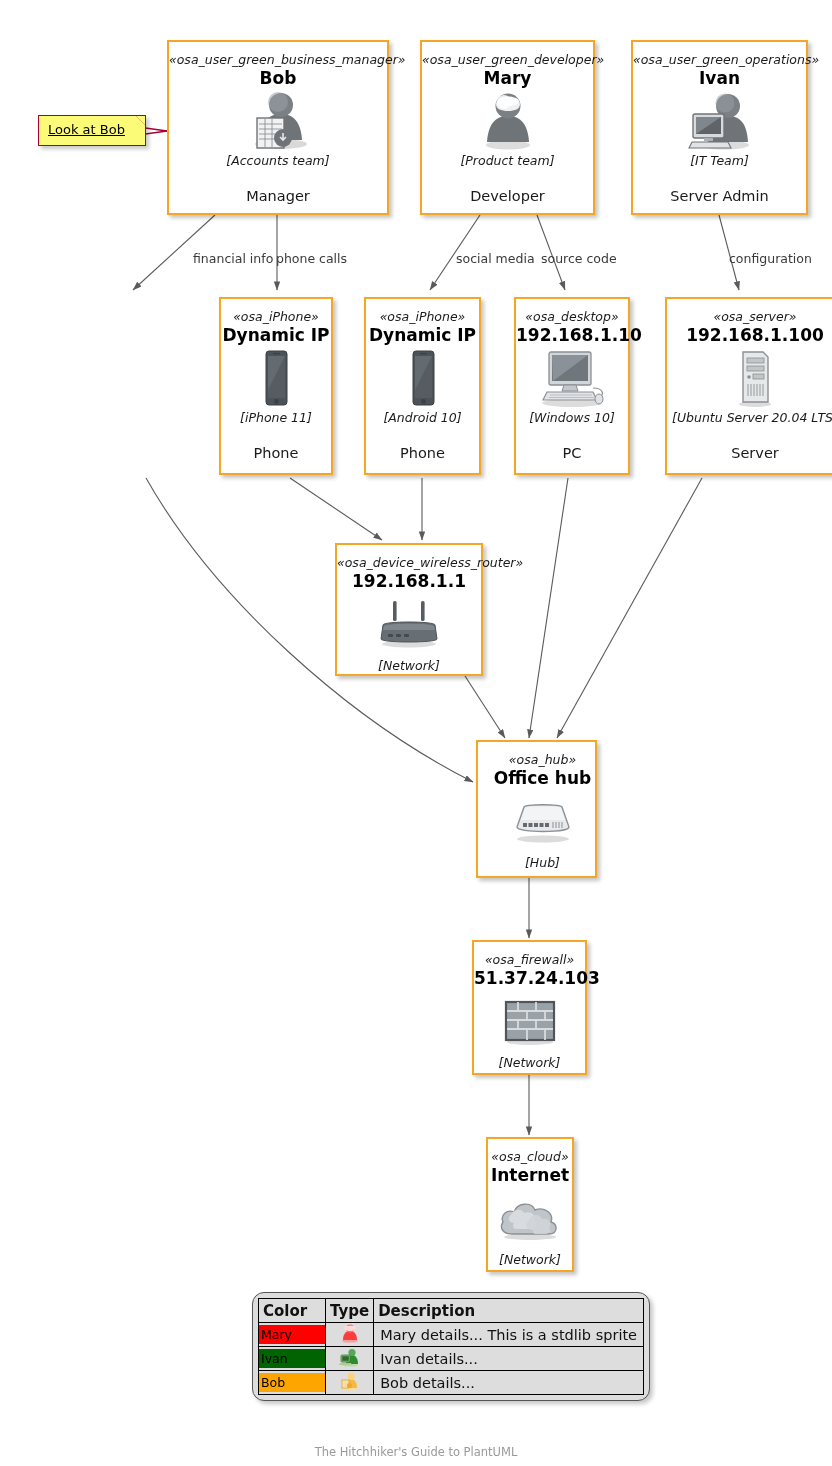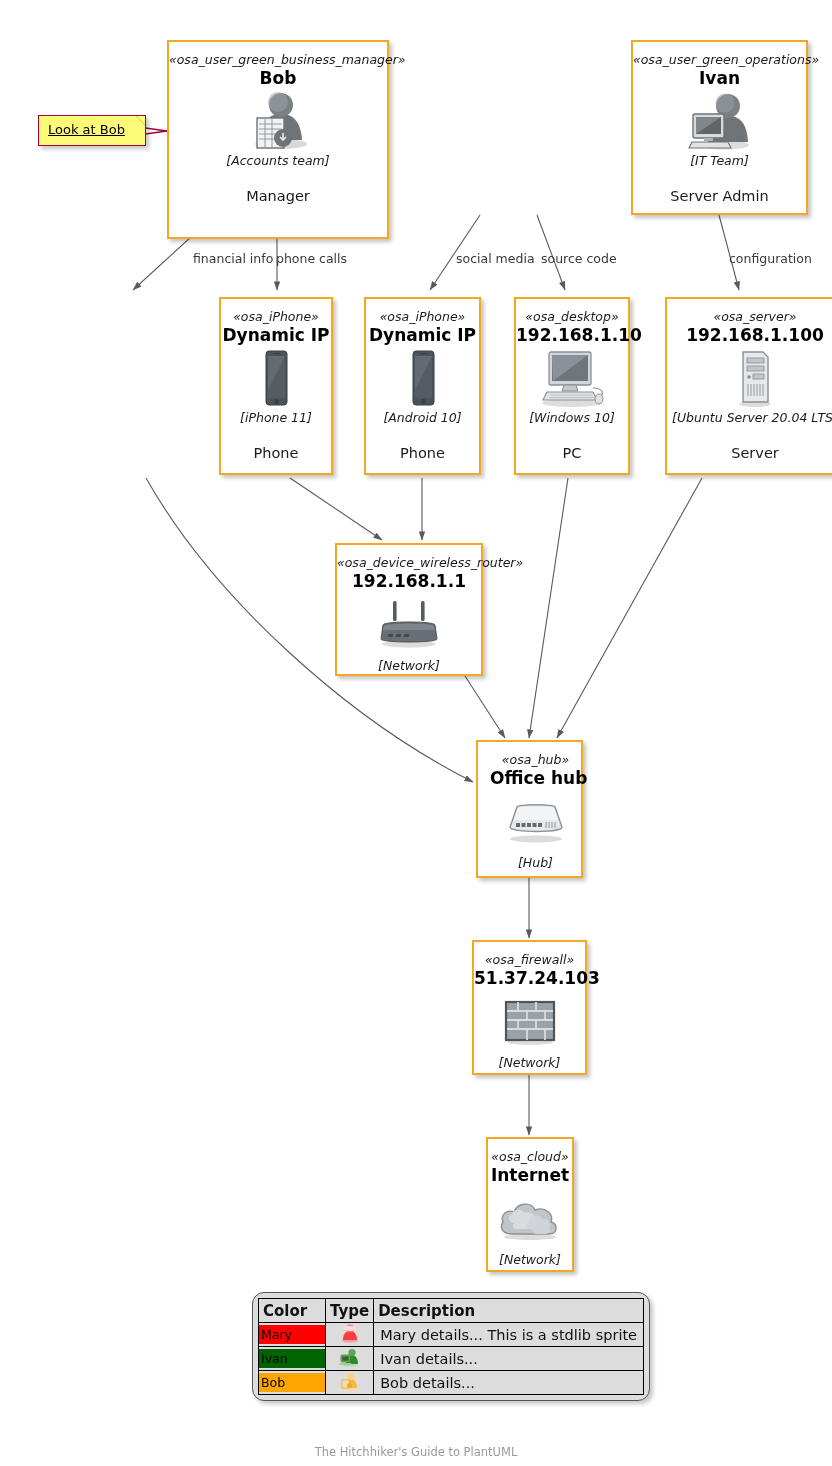--- a/index.html
+++ b/index.html
@@ -217,21 +217,21 @@
       <path d="M131,136 L167,131" stroke="#A80036" stroke-width="1.4" fill="none"></path>
     </g>
   </svg>
 
   <div class="note" style="left:38px; top:115px; width:88px;text-decoration:underline;">
     <span class="fold"></span>
     <span class="fold-inner"></span>
     <span>Look at Bob</span>
   </div>
 
-  <div class="node" style="left:167px; top:40px; width:222px; height:199px;">
+  <div class="node" style="left:167px; top:40px; width:222px; height:175px;">
     <div class="stereo">«osa_user_green_business_manager»</div>
     <div class="title">Bob</div>
     <div class="sprite">
       <svg width="74" height="60" viewBox="0 0 74 60">
         <ellipse cx="40" cy="52" rx="26" ry="5" fill="#d9d9d9"></ellipse>
         <path d="M40 22 C26 22 20 32 19 48 L61 48 C60 32 54 22 40 22 Z" fill="#6f7478"></path>
         <circle cx="40" cy="13" r="12" fill="#7b8085"></circle>
         <circle cx="37" cy="10" r="10" fill="#9aa0a5" opacity="0.55"></circle>
         <rect x="16" y="26" width="27" height="30" fill="#f2f2f2" stroke="#6f7478" stroke-width="1.4"></rect>
         <g stroke="#8a9096" stroke-width="0.9">
@@ -243,20 +243,36 @@
           <line x1="31" y1="27" x2="31" y2="55"></line>
         </g>
         <circle cx="42" cy="46" r="9" fill="#6f7478"></circle>
         <path d="M42 41 l0 7 M39 45 l3 3 l3 -3" stroke="#e8e8e8" stroke-width="1.6" fill="none"></path>
       </svg>
     </div>
     <div class="desc">[Accounts team]</div>
     <div class="footer">Manager</div>
   </div>
 
+  <div class="node" style="left:420px; top:40px; width:175px; height:175px;">
+    <div class="stereo">«osa_user_green_developer»</div>
+    <div class="title">Mary</div>
+    <div class="sprite">
+      <svg width="62" height="60" viewBox="0 0 62 60">
+        <ellipse cx="31" cy="53" rx="22" ry="4.5" fill="#dcdcdc"></ellipse>
+        <path d="M31 24 C17 24 11 34 10 50 L52 50 C51 34 45 24 31 24 Z" fill="#6f7478"></path>
+        <circle cx="31" cy="14" r="12.5" fill="#7b8085"></circle>
+        <path d="M19 12 C19 4 43 4 43 12 C43 17 38 19 31 19 C24 19 19 17 19 12 Z" fill="#f0f0f0"></path>
+        <path d="M20 9 C22 3 40 3 42 9 C42 13 36 14 31 14 C26 14 20 13 20 9 Z" fill="#ffffff"></path>
+        <circle cx="27" cy="10" r="7" fill="#ffffff" opacity="0.85"></circle>
+      </svg>
+    </div>
+    <div class="desc">[Product team]</div>
+    <div class="footer">Developer</div>
+  </div>
 
   <div class="node" style="left:631px; top:40px; width:177px; height:175px;">
     <div class="stereo">«osa_user_green_operations»</div>
     <div class="title">Ivan</div>
     <div class="sprite">
       <svg width="72" height="60" viewBox="0 0 72 60">
         <ellipse cx="40" cy="53" rx="25" ry="4.5" fill="#dcdcdc"></ellipse>
         <path d="M44 24 C31 24 25 34 24 50 L64 50 C63 34 58 24 44 24 Z" fill="#6f7478"></path>
         <circle cx="44" cy="14" r="12" fill="#7b8085"></circle>
         <circle cx="41" cy="11" r="9.5" fill="#9aa0a5" opacity="0.5"></circle>
@@ -371,21 +387,21 @@
         <g fill="#44494d">
           <rect x="13" y="35" width="5" height="3" rx="1"></rect>
           <rect x="21" y="35" width="5" height="3" rx="1"></rect>
           <rect x="29" y="35" width="5" height="3" rx="1"></rect>
         </g>
       </svg>
     </div>
     <div class="desc">[Network]</div>
   </div>
 
-  <div class="node no-footer" style="left:476px; top:740px; width:107px; height:138px;padding-left:12px;">
+  <div class="node no-footer" style="left:476px; top:740px; width:121px; height:138px;padding-left:12px;">
     <div class="stereo">«osa_hub»</div>
     <div class="title">Office hub</div>
     <div class="sprite">
       <svg width="62" height="46" viewBox="0 0 62 46">
         <ellipse cx="31" cy="40" rx="26" ry="3.5" fill="#dcdcdc"></ellipse>
         <path d="M12 8 C14 5 48 5 50 8 L57 28 C57 34 5 34 5 28 Z" fill="#e7e9eb" stroke="#8b9095" stroke-width="1.4"></path>
         <path d="M13 9 C15 7 47 7 49 9 L53 21 L9 21 Z" fill="#f3f4f5"></path>
         <g fill="#636a70">
           <rect x="11" y="24" width="4" height="4"></rect>
           <rect x="16.5" y="24" width="4" height="4"></rect>

